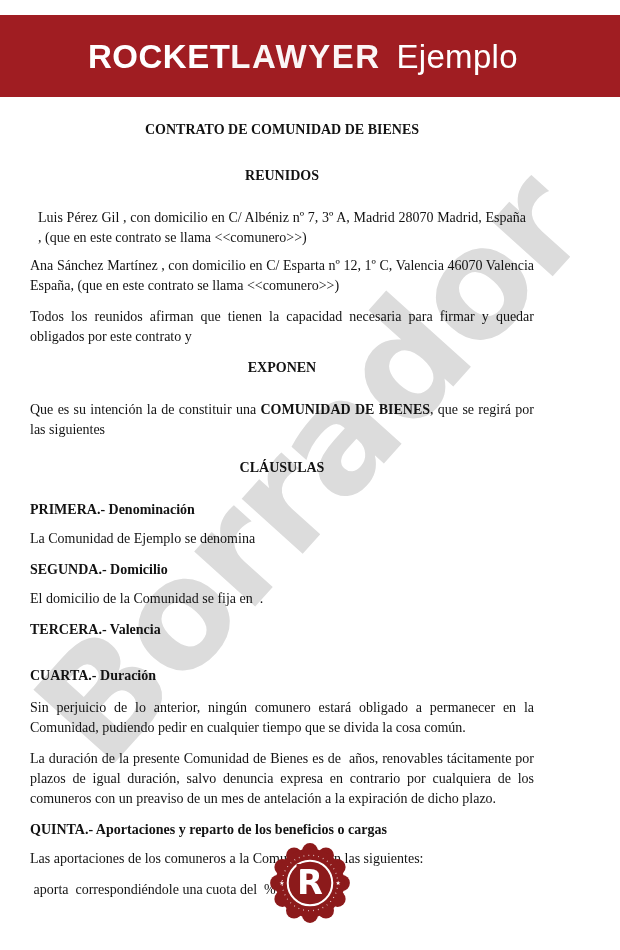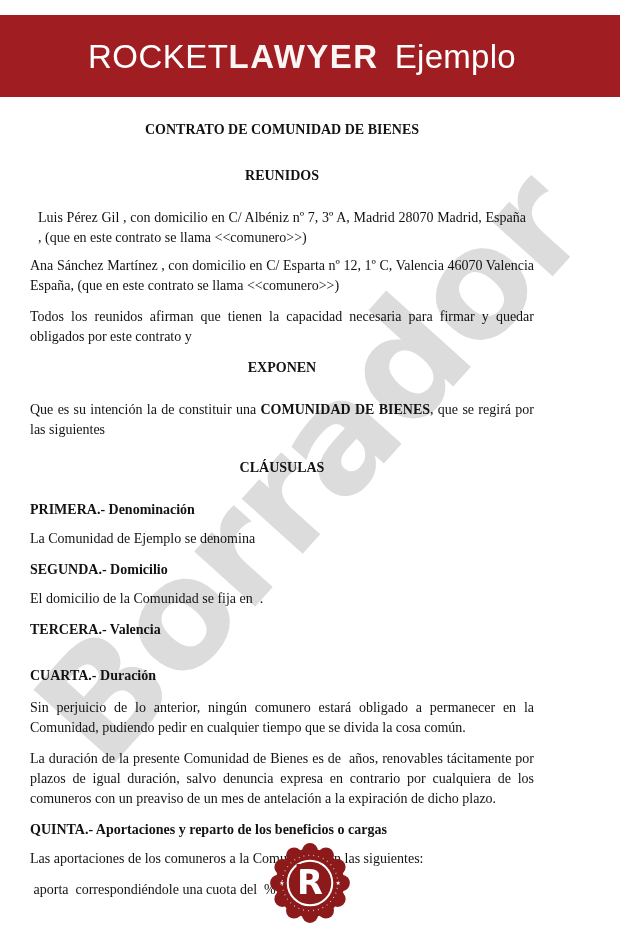--- a/index.html
+++ b/index.html
@@ -12,21 +12,21 @@
   .topbar {
     position:absolute; left:0; top:15px; width:620px; height:82px;
     background:#A01D22; z-index:3;
     display:flex; align-items:center;
   }
   .brand {
     margin-left:88px; color:#ffffff;
     font-family:"Liberation Sans", sans-serif;
     font-size:33px; line-height:33px; white-space:nowrap;
   }
-  .brand .b-bold  { font-weight:400; letter-spacing:0.5px; }
+  .brand .b-bold  { font-weight:700; letter-spacing:0.5px; }
   .brand .b-light { font-weight:700; letter-spacing:1.5px; opacity:0.96; }
   .brand .b-suffix{ font-weight:400; margin-left:16px; letter-spacing:0.3px; }
 
   
   .watermark {
     position:absolute; left:310px; top:468px; z-index:1;
     transform:translate(-50%,-50%) rotate(-48deg);
     font-family:"DejaVu Sans", sans-serif; font-weight:bold;
     font-size:150px; letter-spacing:-3px; color:#DCDCDC;
     white-space:nowrap; pointer-events:none;

